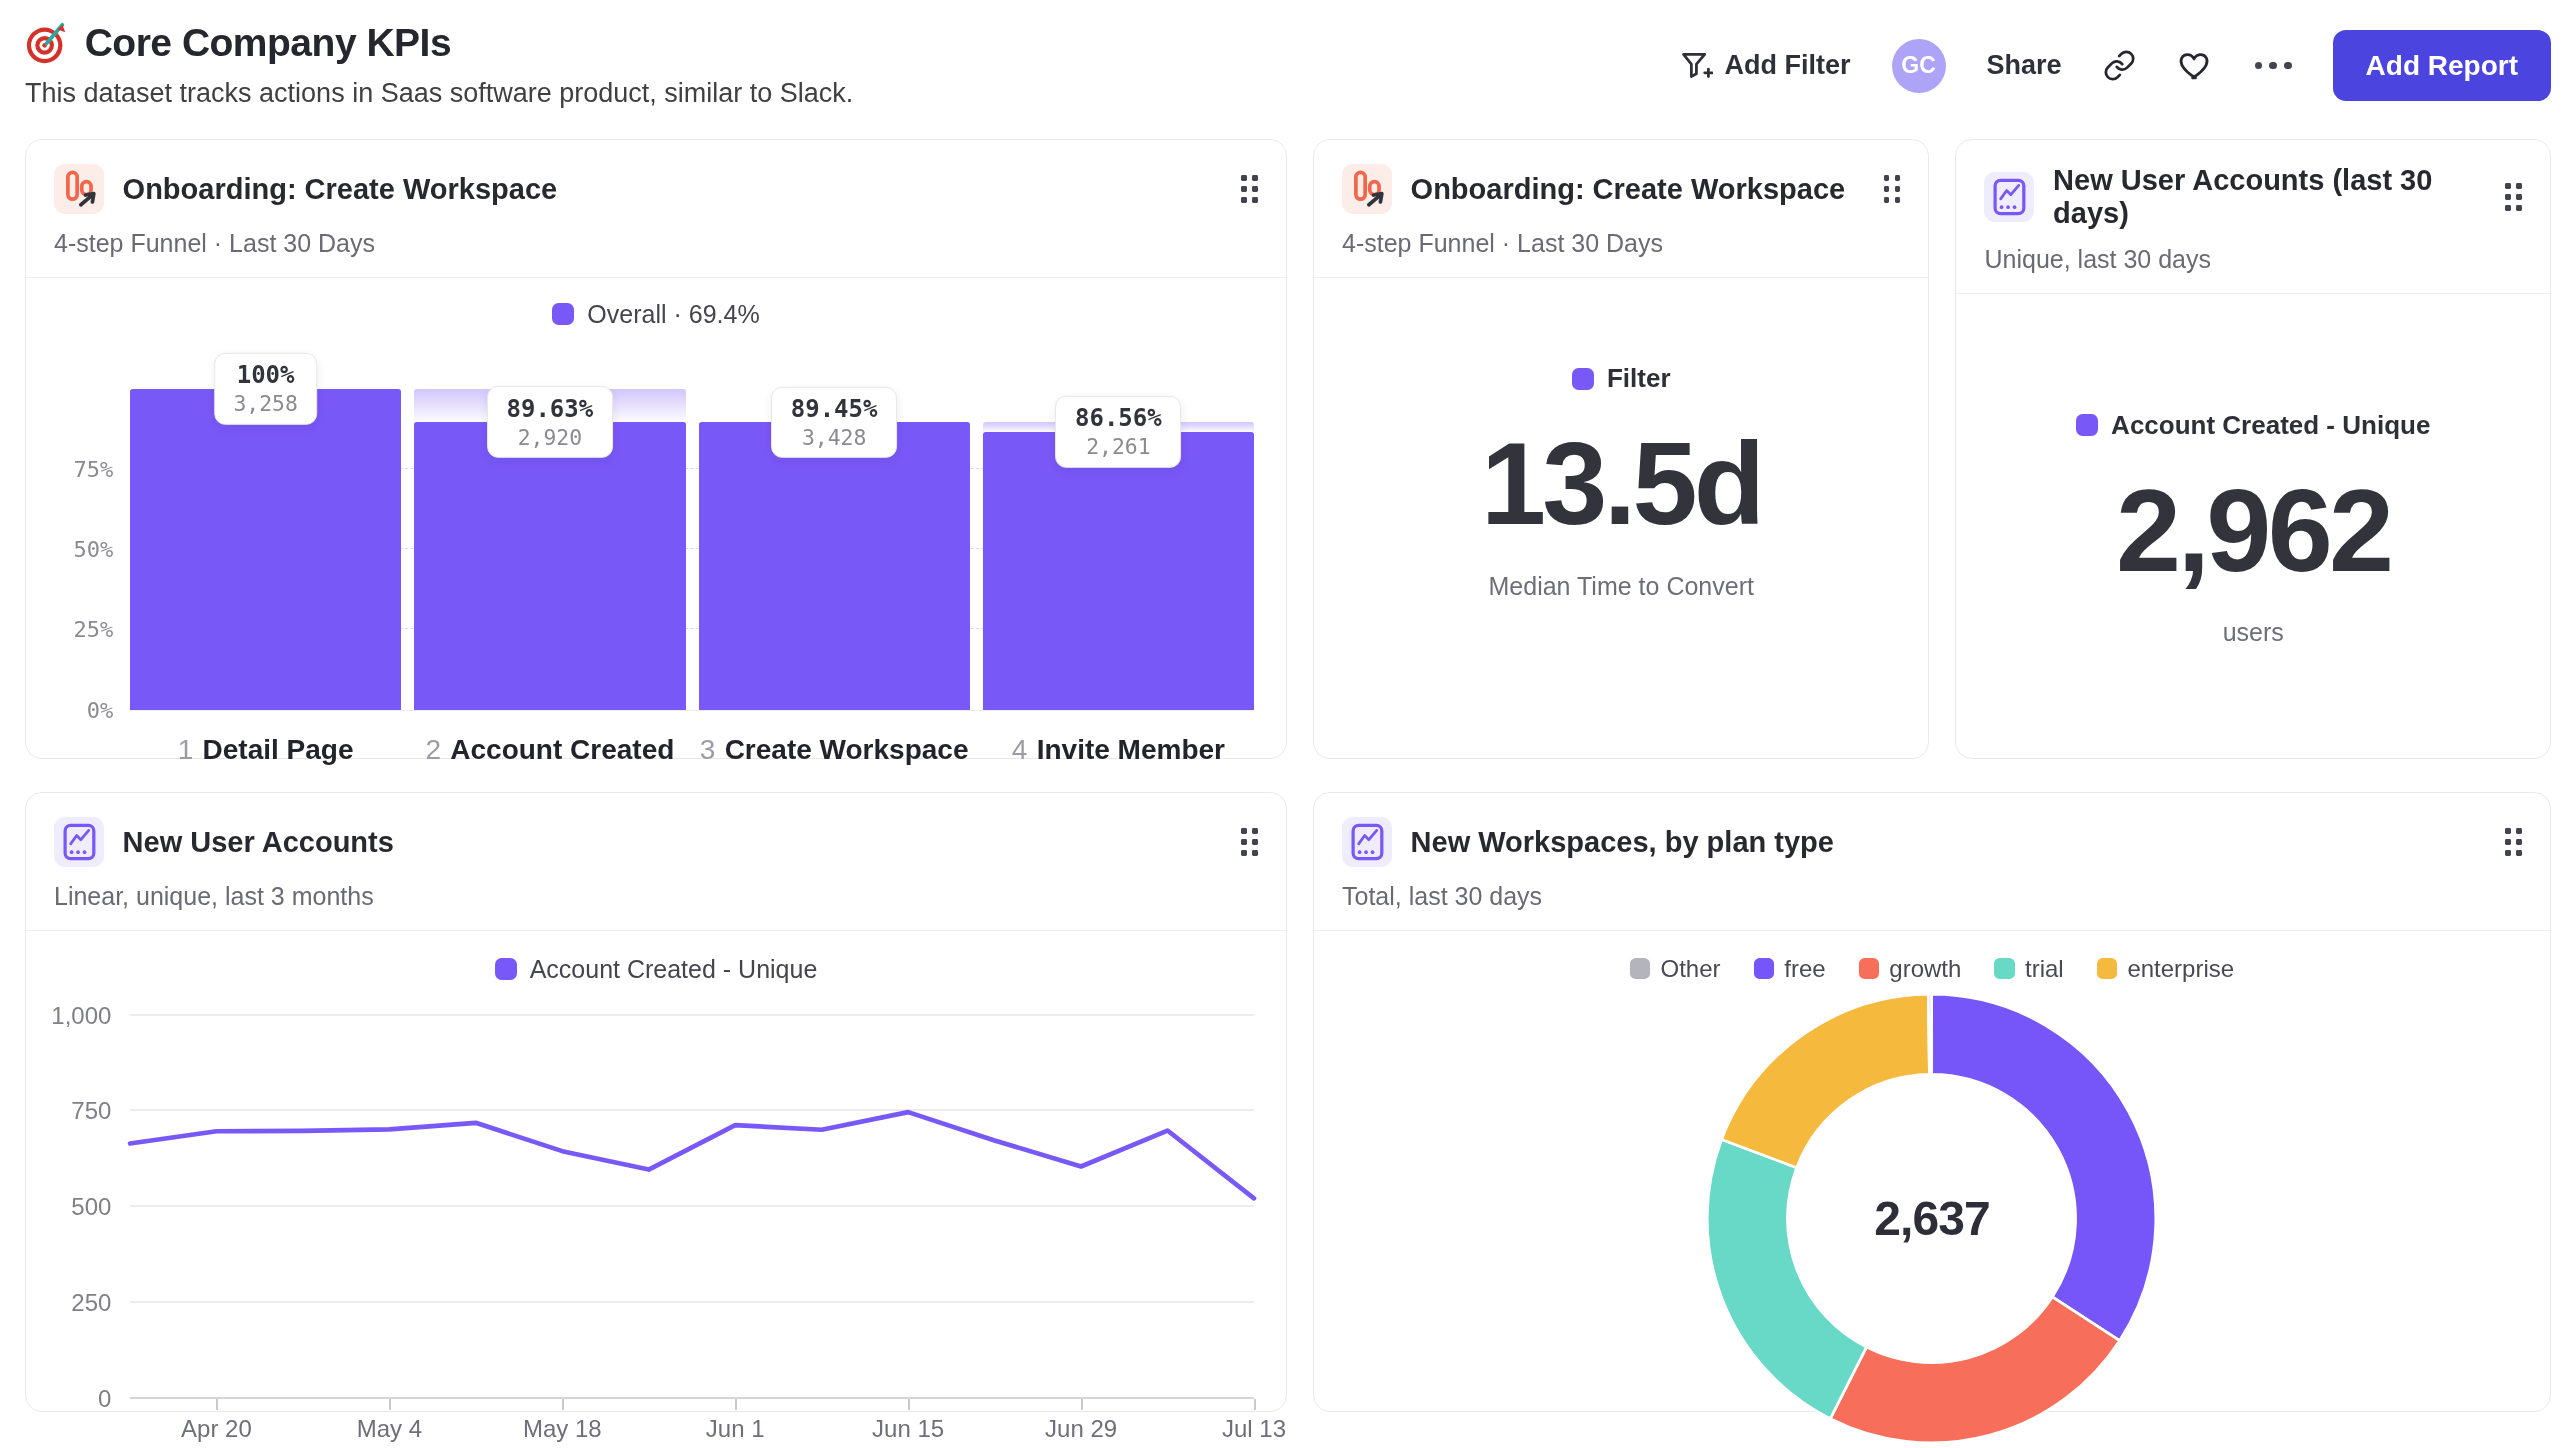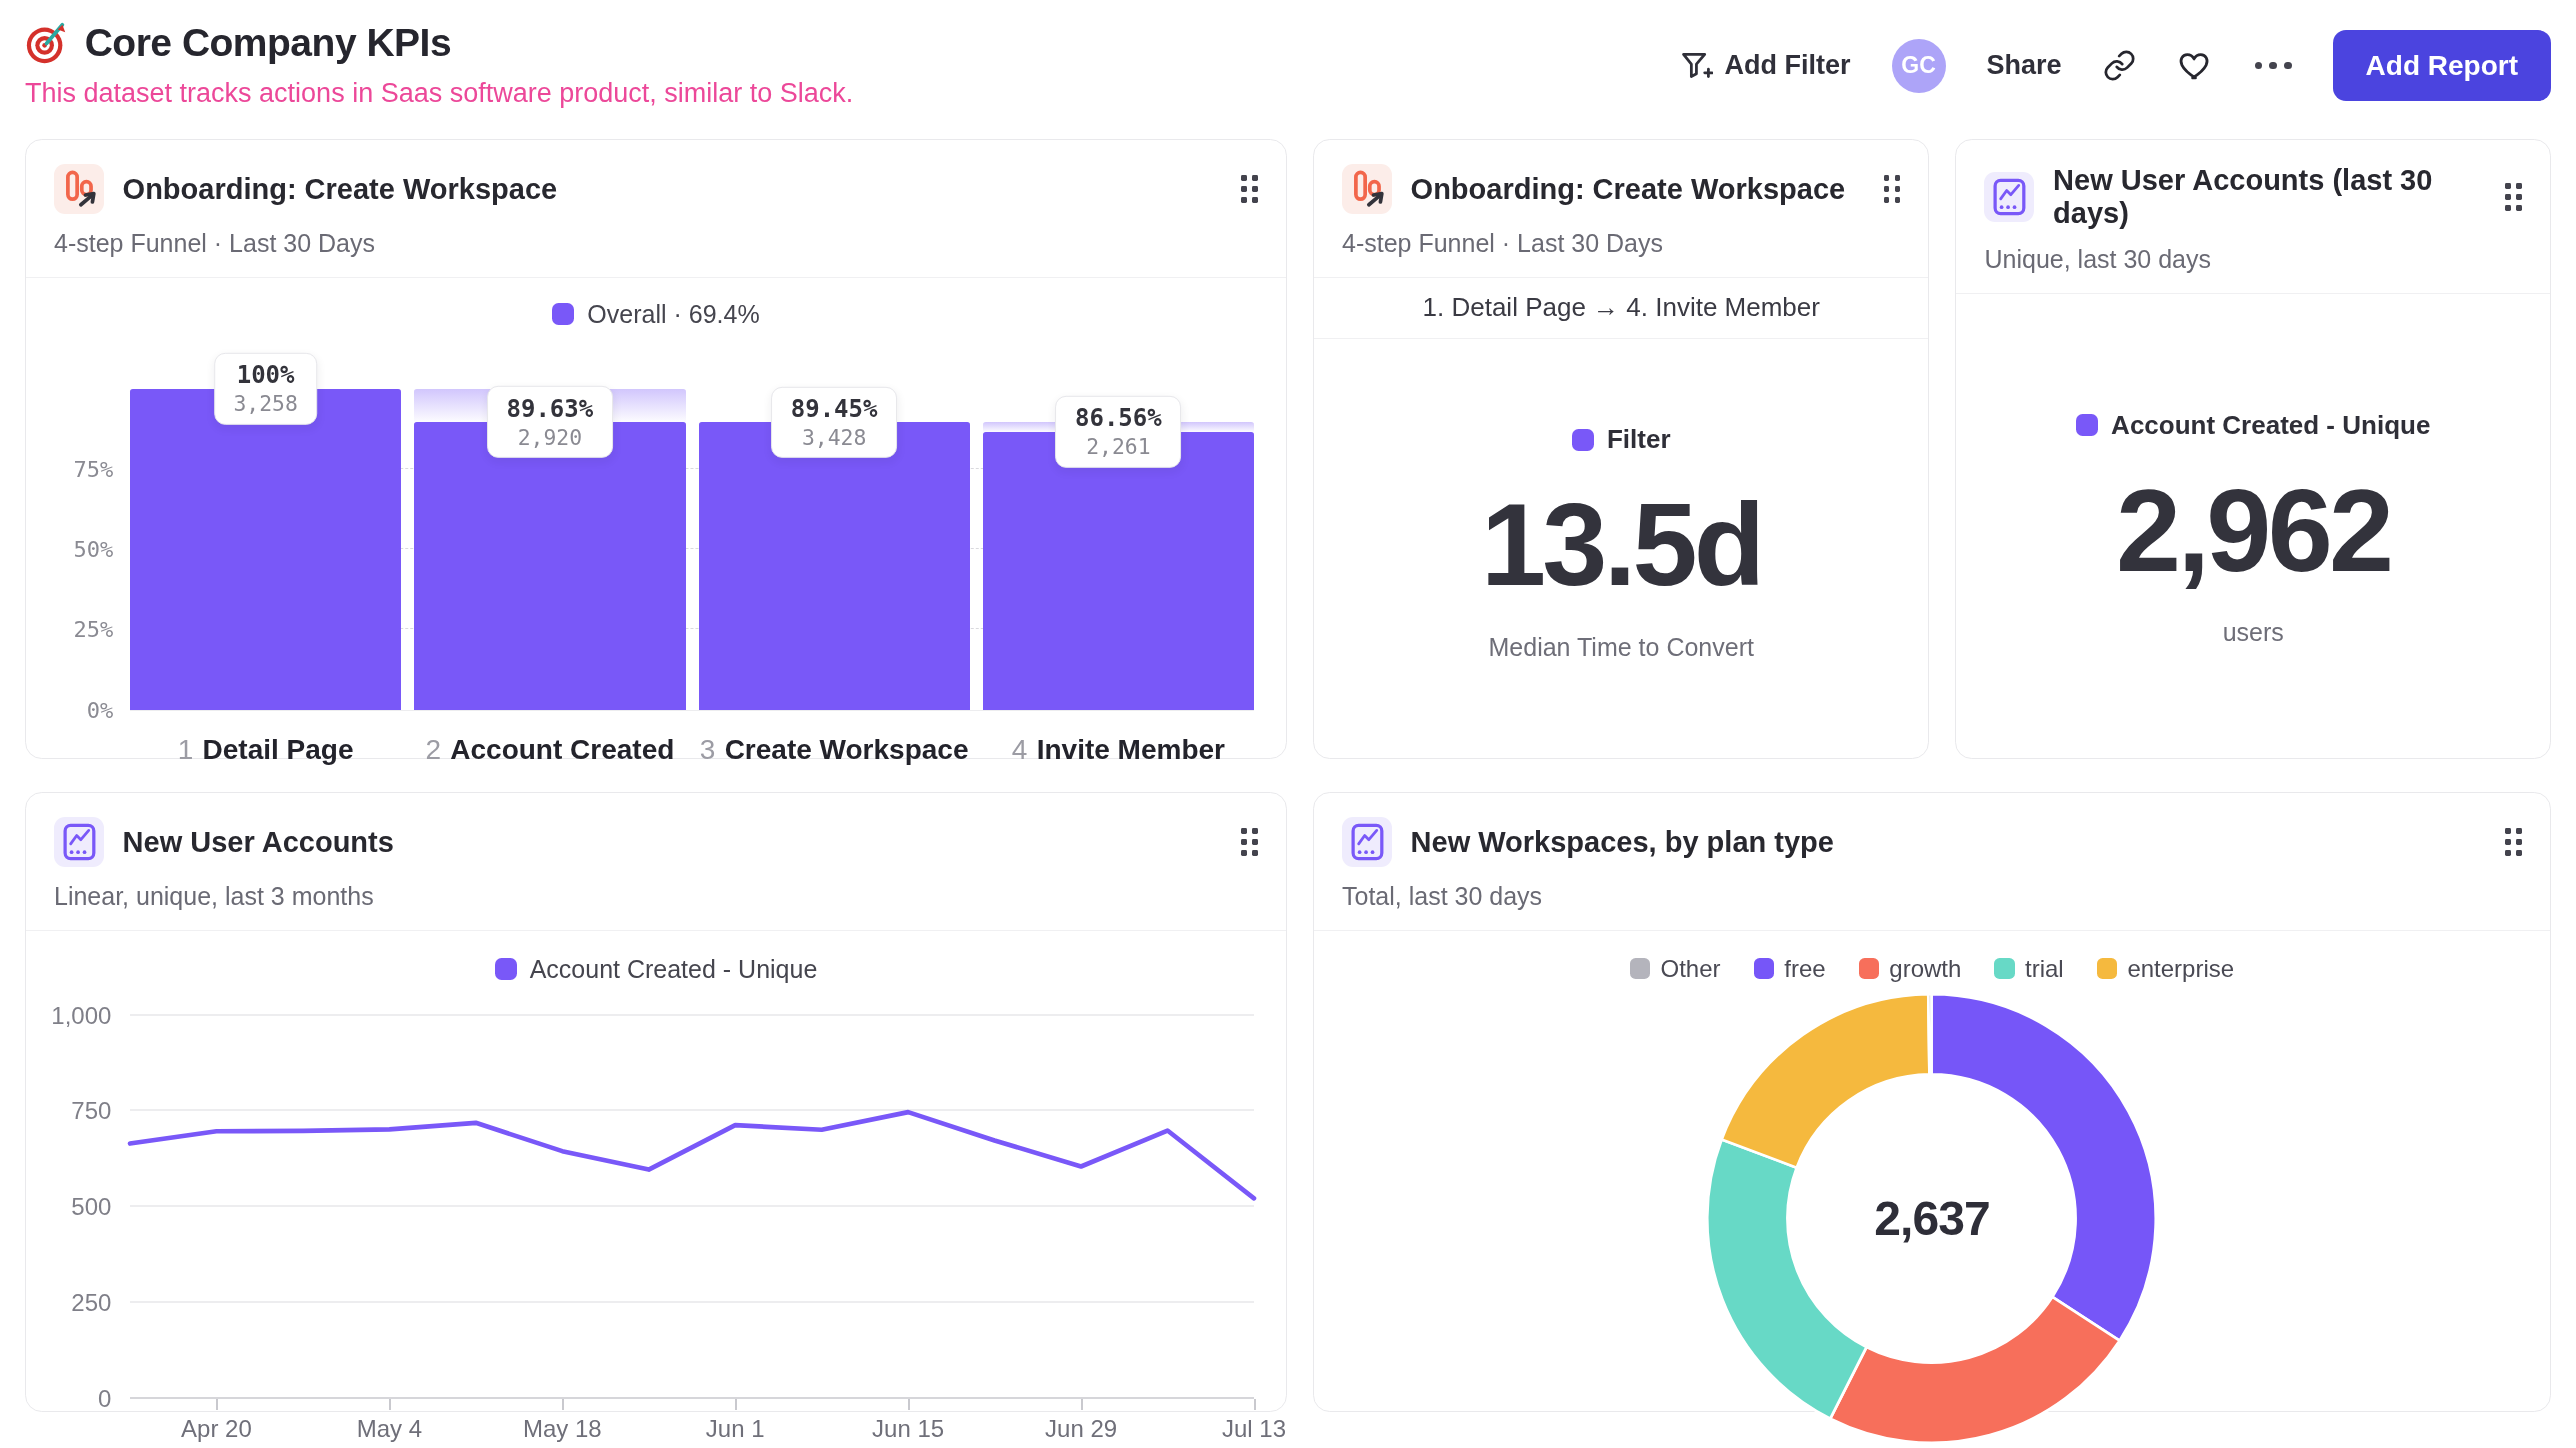--- a/index.html
+++ b/index.html
@@ -4,21 +4,21 @@
 <style>
   * { margin:0; padding:0; box-sizing:border-box; }
   html,body { width:2576px; height:1449px; background:#ffffff;
     font-family:"Liberation Sans", sans-serif; color:#26262E; overflow:hidden; }
   .page { padding:0 25px; }
 
   
   .topbar { display:flex; justify-content:space-between; align-items:flex-start; padding-top:21px; height:139px; }
   .title-block .title-row { display:flex; align-items:center; gap:16.7px; }
   h1 { font-size:39px; font-weight:800; letter-spacing:-0.5px; color:#26262E; }
-  .page-subtitle { margin-top:13px; font-size:27px; color:#ec4899; }
+  .page-subtitle { margin-top:13px; font-size:27px; color:#404040; }
   .top-actions { display:flex; align-items:center; gap:41px; margin-top:9.3px; }
   .action { display:flex; align-items:center; gap:12px; cursor:pointer; }
   .action-label { font-size:27px; font-weight:600; color:#30303A; }
   .avatar { width:54px; height:54px; border-radius:50%; background:#ADA4F8; color:#fff;
     display:flex; align-items:center; justify-content:center; font-size:23px; font-weight:700; }
   .icon-btn { display:flex; align-items:center; justify-content:center; cursor:pointer; }
   .dots3 { display:flex; gap:7.4px; }
   .dots3 i { width:7.4px; height:7.4px; border-radius:50%; background:#44444E; display:block; }
   .btn-primary { background:#4B44DF; color:#fff; font-size:28px; font-weight:600;
     padding:19.5px 33px; border-radius:13px; border:none; cursor:pointer; }
@@ -257,21 +257,20 @@
               <i></i>
               <i></i>
               <i></i>
               <i></i>
               <i></i>
               <i></i>
             </div>
         </div>
         <div class="card-subtitle">4-step Funnel · Last 30 Days</div>
       </div>
-      <div class="range-row">1. Detail Page → 4. Invite Member</div>
       <div class="metric-body" style="height:409px;">
         <div class="legend-row legend-600">
           <span class="swatch"></span>
           <span class="legend-text">Filter</span>
         </div>
         <div class="metric-value">13.5d</div>
         <div class="metric-caption">Median Time to Convert</div>
       </div>
     </div>
 

